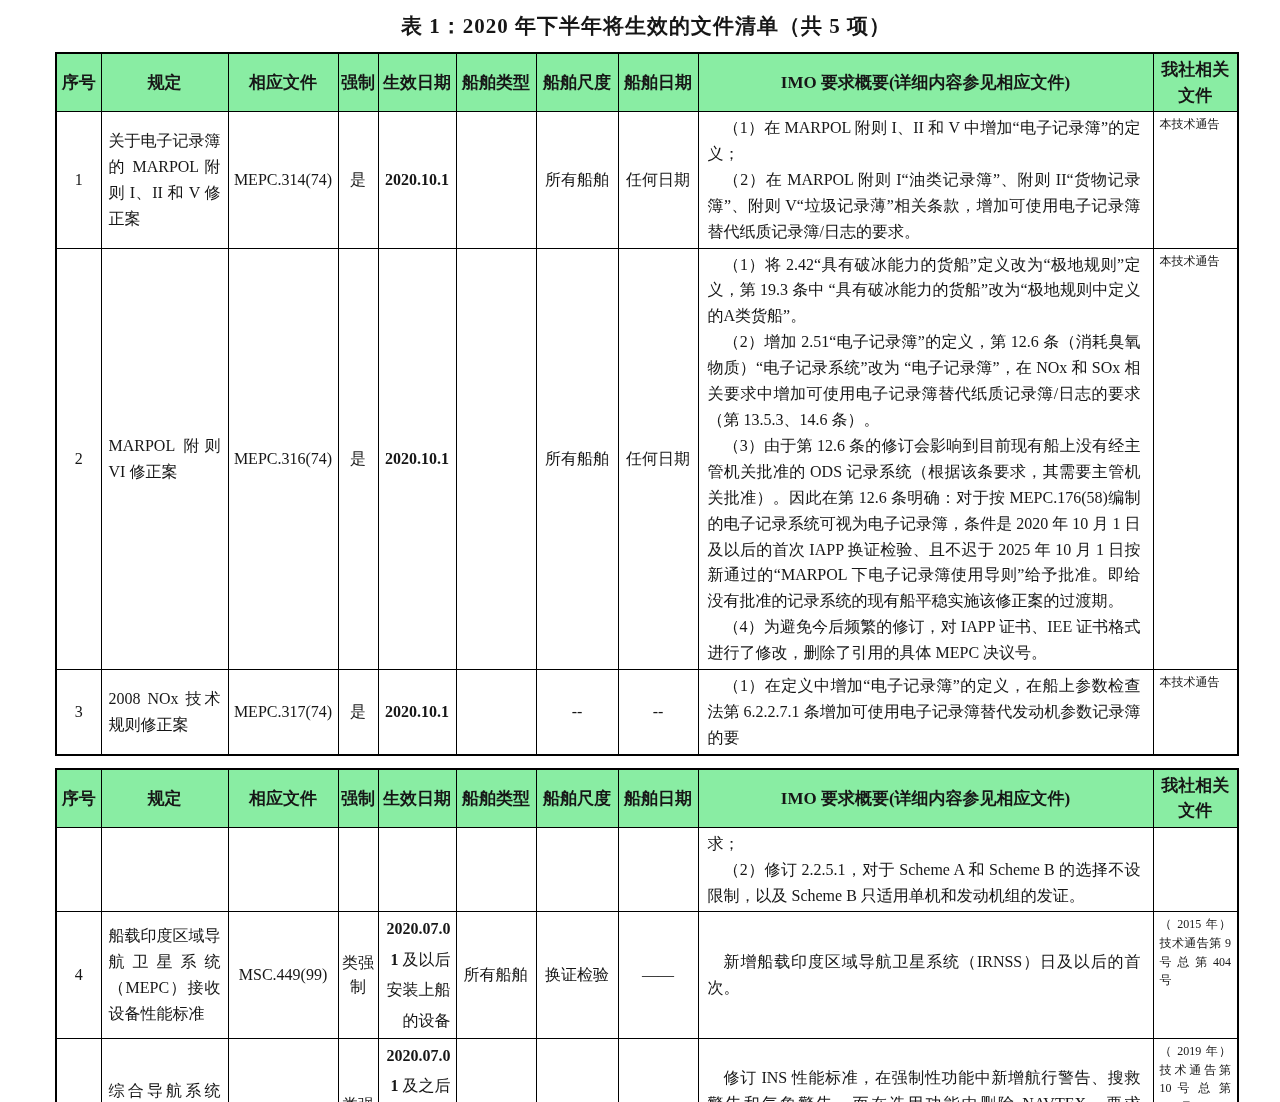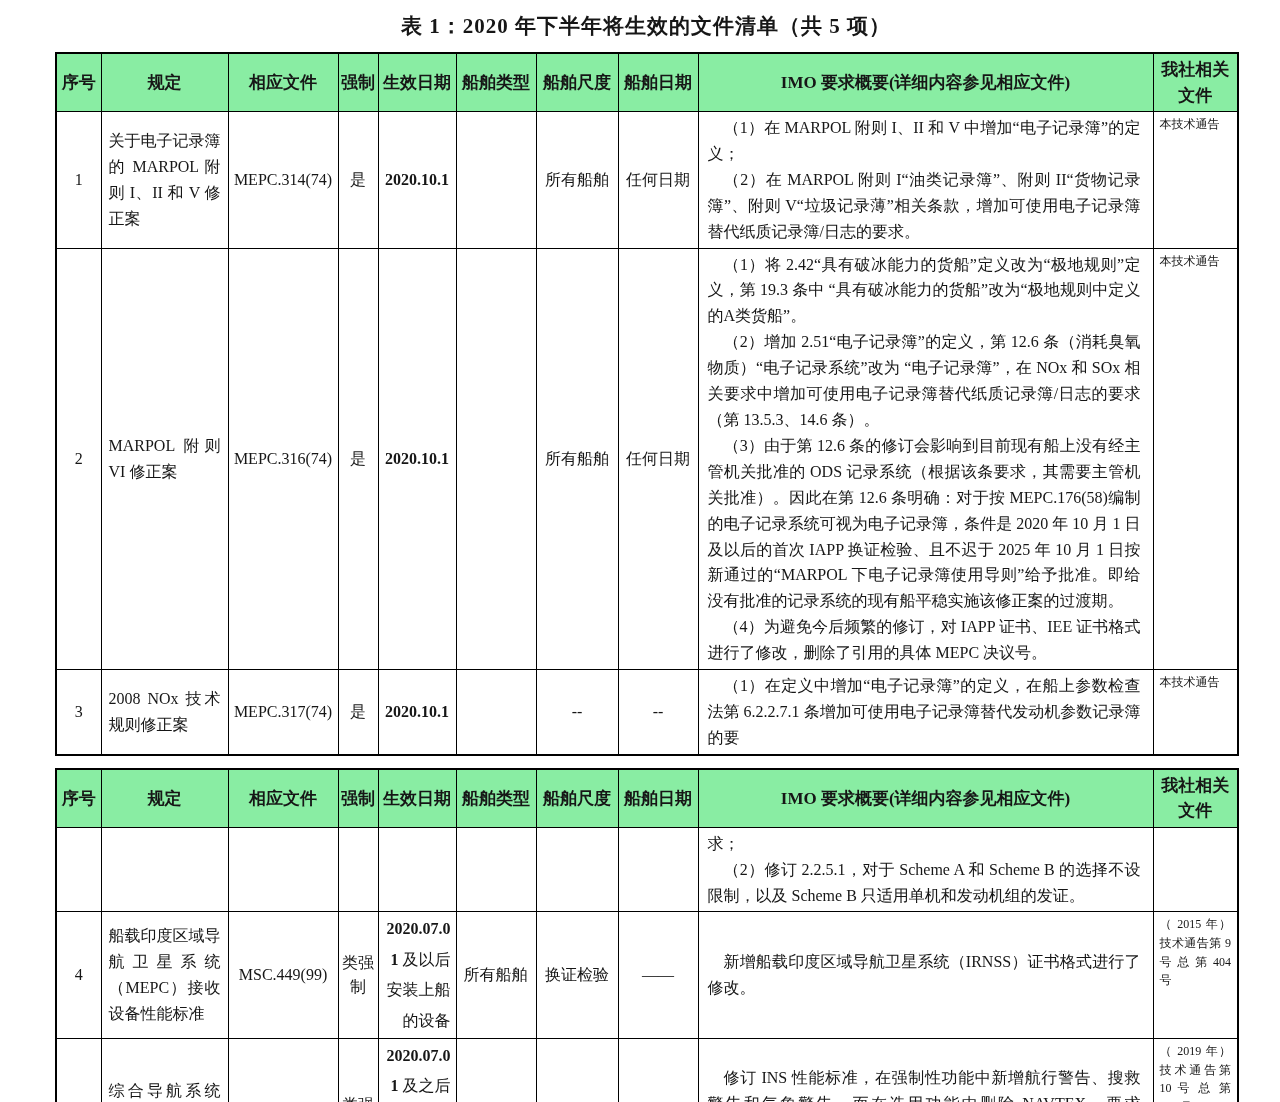--- a/index.html
+++ b/index.html
@@ -173,21 +173,21 @@
       <tr style="height:108px">
         <td class="c">4</td>
         <td class="jst">船载印度区域导航卫星系统（MEPC）接收设备性能标准</td>
         <td class="c">MSC.449(99)</td>
         <td class="c">类强制</td>
         <td class="date"><span class="b">2020.07.01</span><span> 及以后安装上船的设备</span></td>
         <td class="jst">所有船舶</td>
         <td class="c">换证检验</td>
         <td class="c">——</td>
         <td class="summary">
-          <p>新增船载印度区域导航卫星系统（IRNSS）证书格式进行了修改。</p>
+          <p>新增船载印度区域导航卫星系统（IRNSS）日及以后的首次。</p>
         </td>
         <td class="related">（ 2015 年）技术通告第 9 号 总 第 404 号</td>
       </tr>
       <tr style="height:128px">
         <td class="c">5</td>
         <td class="jst">综合导航系统（INS）性能标准修正案</td>
         <td class="c">MSC.452(99)</td>
         <td class="c">类强制</td>
         <td class="date"><span class="b">2020.07.01</span><span> 及之后安装上船的 INS 设备</span></td>
         <td class="jst">所有船舶</td>

